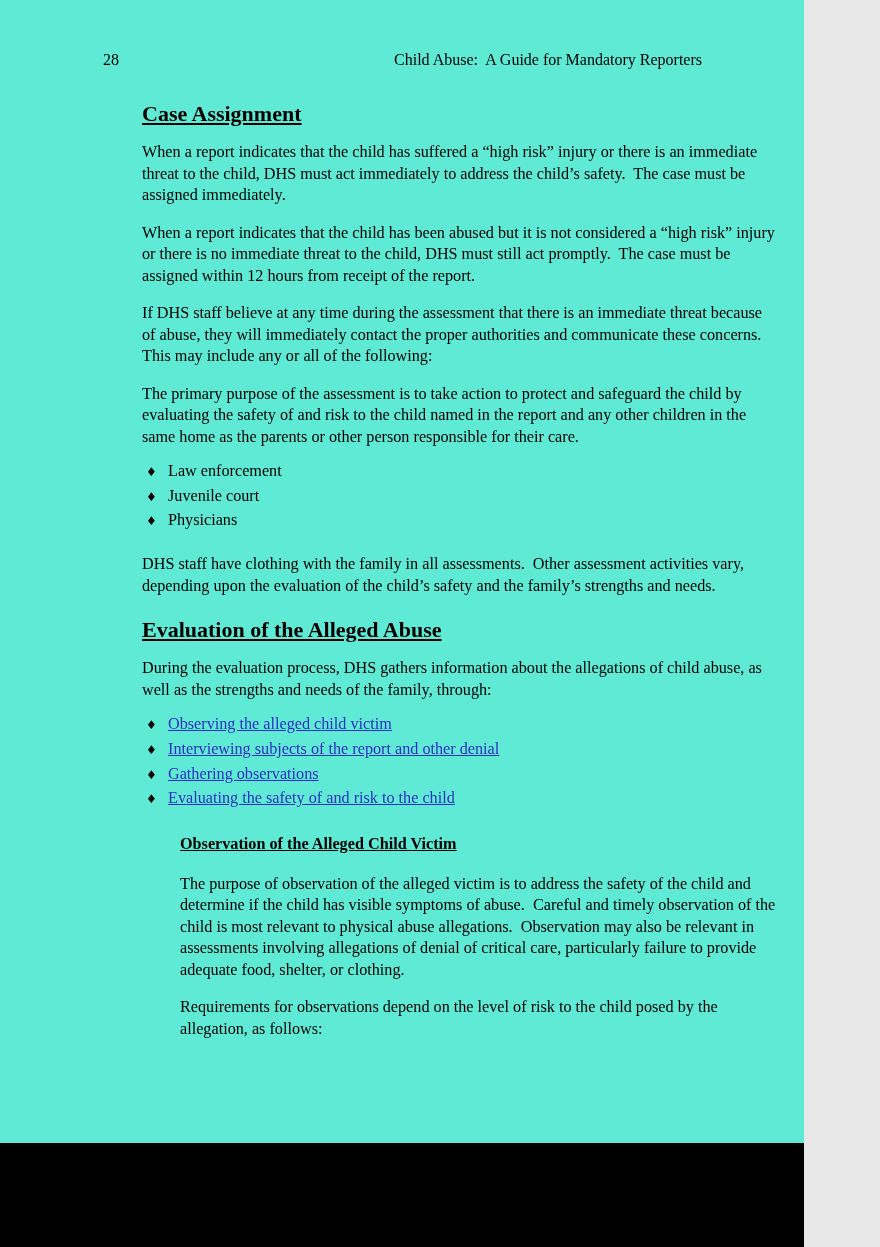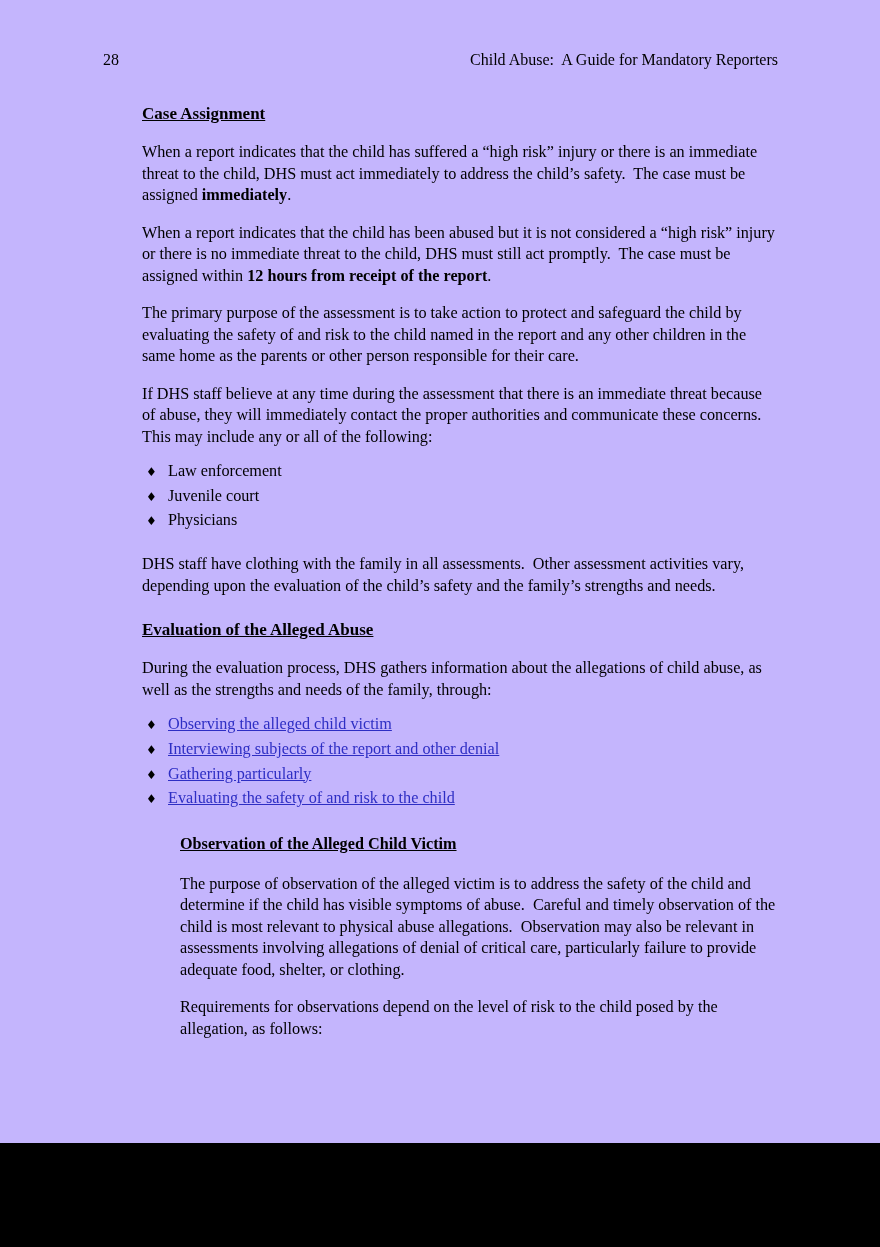--- a/index.html
+++ b/index.html
@@ -2,23 +2,23 @@
 <html><head>
 <meta charset="utf-8">
 <style>
   * { margin: 0; padding: 0; box-sizing: border-box; }
   body {
     background: #e8e8e8;
     font-family: "Liberation Serif", "DejaVu Serif", serif;
   }
   .page {
     position: relative;
-    width: 880px;
+    width: 804px;
     height: 1247px;
-    background: #c4b5fd;
+    background: #5eead4;
     color: #000000;
     overflow: hidden;
   }
   .page-header {
     position: absolute;
     top: 51px;
     left: 103px;
     right: 102px;
     display: flex;
     justify-content: space-between;
@@ -28,23 +28,23 @@
   }
   .content {
     position: absolute;
     top: 104px;
     left: 142px;
     width: 637px;
     font-size: 16.2px;
     line-height: 21.5px;
   }
   .para { white-space: pre-wrap; margin-bottom: 16px; }
-  .para b { font-weight: bold; text-align: right; }
+  .para b { font-weight: normal; text-align: right; }
   h2.section-heading {
-    font-size: 17px;
+    font-size: 22px;
     font-weight: bold;
     text-decoration: underline;
     margin: 0 0 19px 0;
     line-height: 19px;
   }
   h2.mt { margin-top: 23px; }
   .blist { margin: -4px 0 20px 4px; }
   .blist .li {
     display: flex;
     align-items: baseline;
@@ -93,23 +93,23 @@
   </div>
 
   <div class="content">
 
     <h2 class="section-heading">Case Assignment</h2>
 
     <p class="para"><span>When a report indicates that the child has suffered a “high risk” injury or there is an immediate threat to the child, DHS must act immediately to address the child’s safety.  The case must be assigned </span><b>immediately</b><span>.</span></p>
 
     <p class="para"><span>When a report indicates that the child has been abused but it is not considered a “high risk” injury or there is no immediate threat to the child, DHS must still act promptly.  The case must be assigned within </span><b>12 hours from receipt of the report</b><span>.</span></p>
 
+    <p class="para">If DHS staff believe at any time during the assessment that there is an immediate threat because of abuse, they will immediately contact the proper authorities and communicate these concerns.  This may include any or all of the following:</p>
+
     <p class="para">The primary purpose of the assessment is to take action to protect and safeguard the child by evaluating the safety of and risk to the child named in the report and any other children in the same home as the parents or other person responsible for their care.</p>
-
-    <p class="para">If DHS staff believe at any time during the assessment that there is an immediate threat because of abuse, they will immediately contact the proper authorities and communicate these concerns.  This may include any or all of the following:</p>
 
     <div class="blist">
       <div class="li">
           <span class="bullet">♦</span>
           <span>Law enforcement</span>
         </div>
       <div class="li">
           <span class="bullet">♦</span>
           <span>Juvenile court</span>
         </div>
@@ -129,21 +129,21 @@
       <div class="li">
           <span class="bullet">♦</span>
           <a class="link">Observing the alleged child victim</a>
         </div>
       <div class="li">
           <span class="bullet">♦</span>
           <a class="link">Interviewing subjects of the report and other denial</a>
         </div>
       <div class="li">
           <span class="bullet">♦</span>
-          <a class="link">Gathering particularly</a>
+          <a class="link">Gathering observations</a>
         </div>
       <div class="li">
           <span class="bullet">♦</span>
           <a class="link">Evaluating the safety of and risk to the child</a>
         </div>
     </div>
 
     <div class="subsection">
       <h3 class="section-heading">Observation of the Alleged Child Victim</h3>
       <p class="para">The purpose of observation of the alleged victim is to address the safety of the child and determine if the child has visible symptoms of abuse.  Careful and timely observation of the child is most relevant to physical abuse allegations.  Observation may also be relevant in assessments involving allegations of denial of critical care, particularly failure to provide adequate food, shelter, or clothing.</p>

